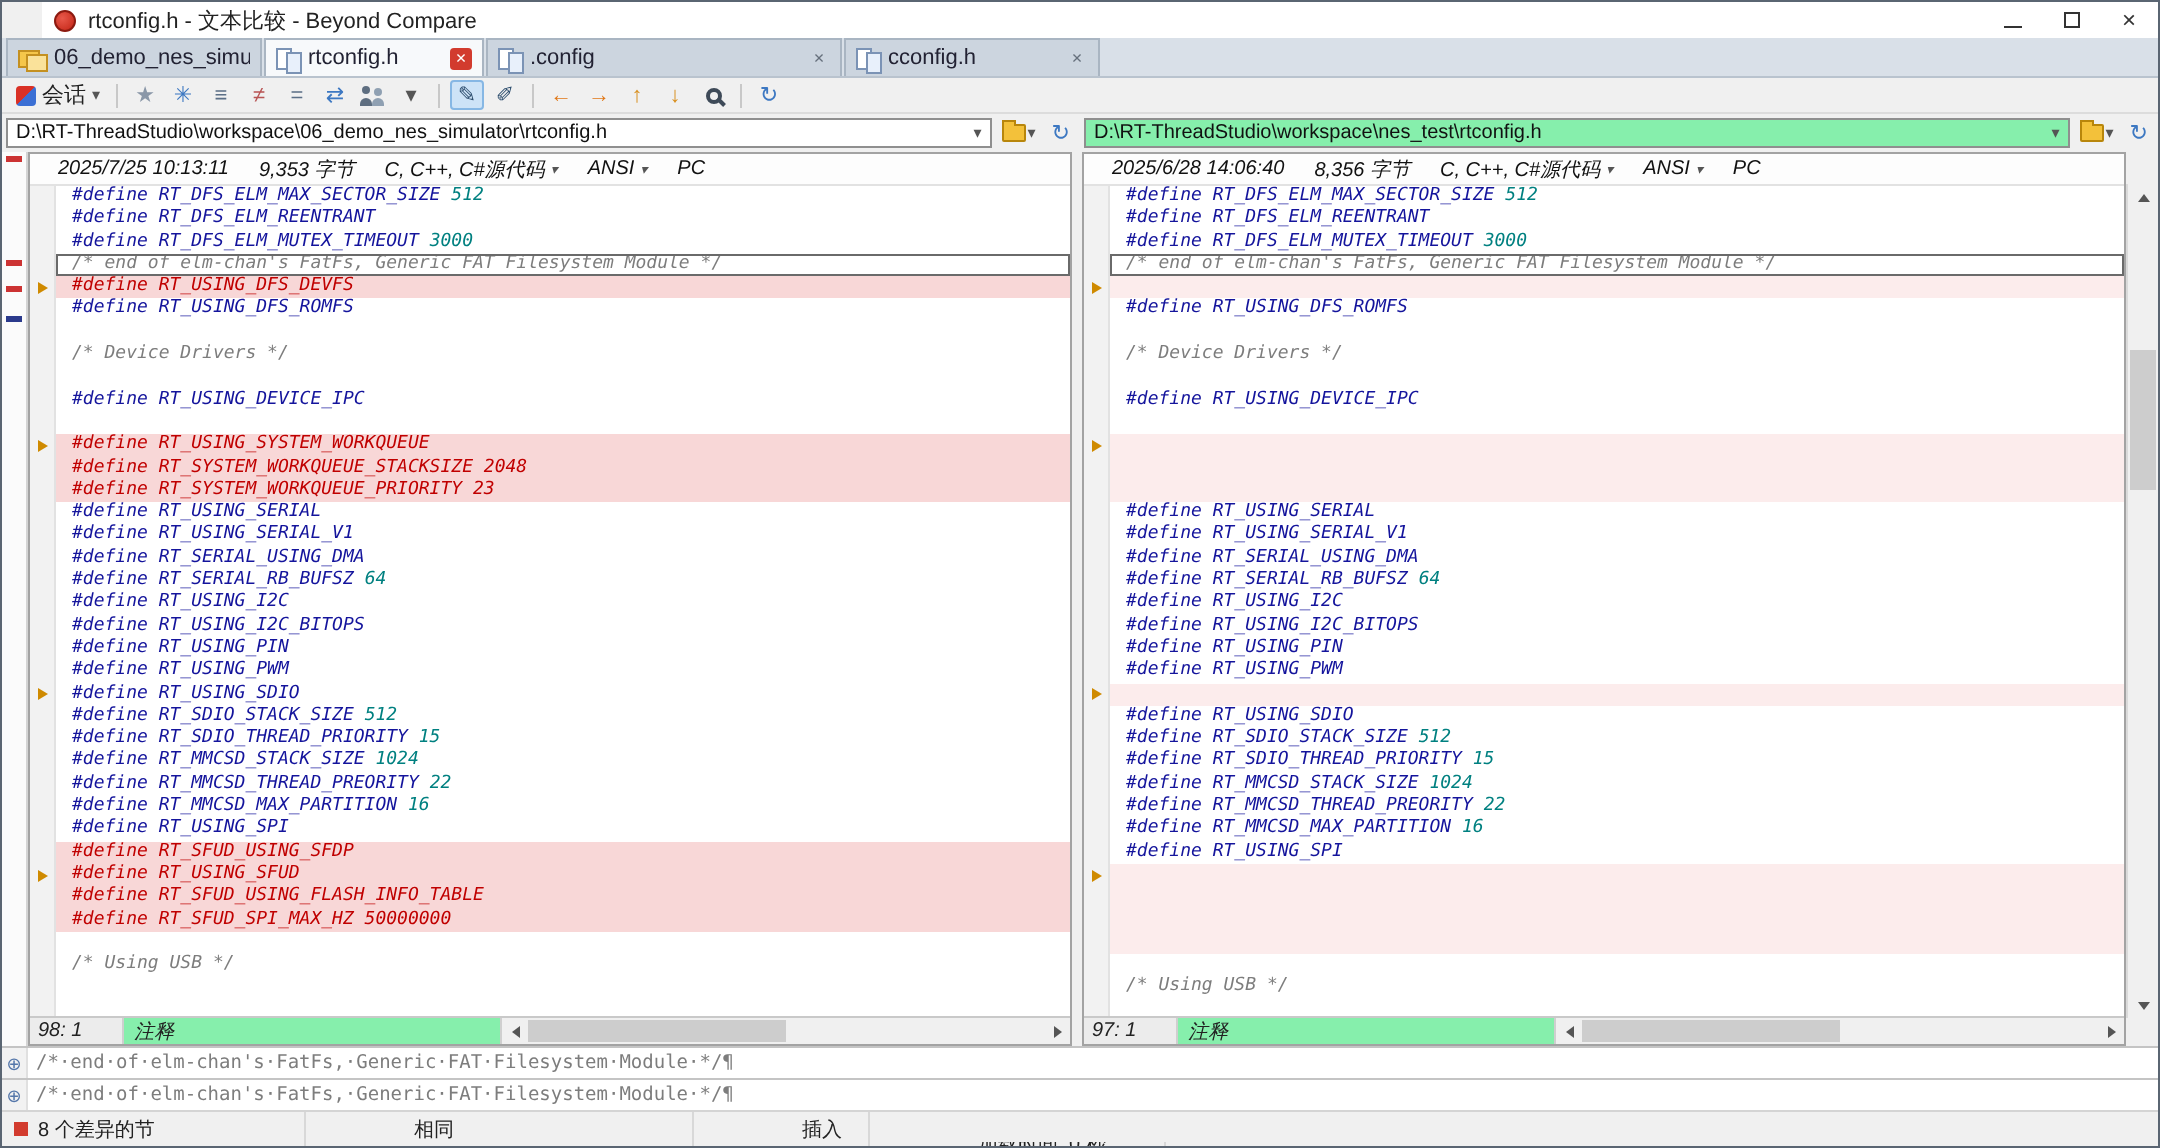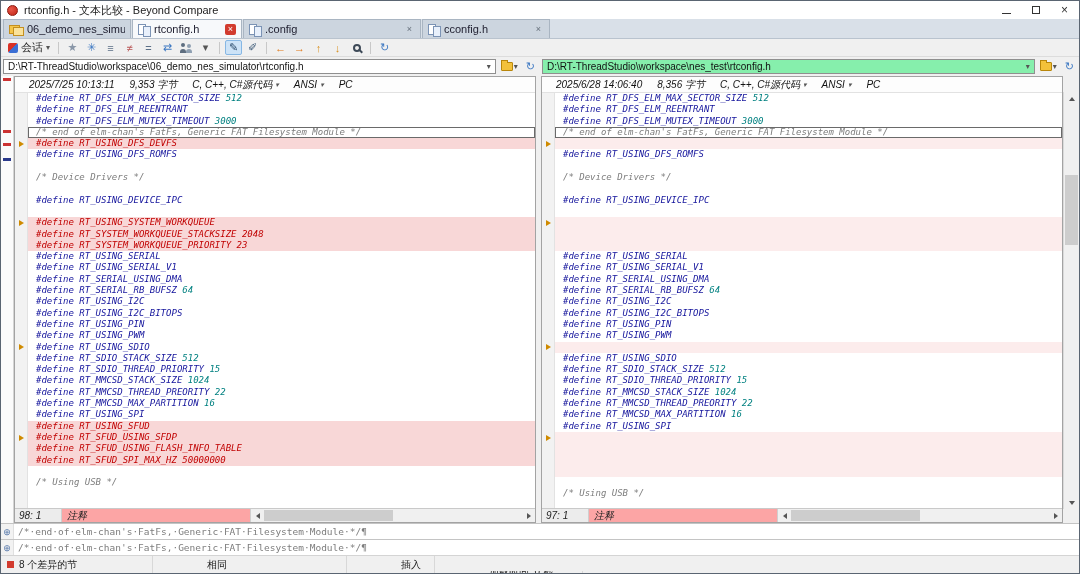--- a/index.html
+++ b/index.html
@@ -1,21 +1,21 @@
 <!DOCTYPE html>
 <html><head>
 <meta charset="utf-8">
 <style>
   * { box-sizing: border-box; margin: 0; padding: 0; }
   html,body { width:1080px; height:574px; overflow:hidden; }
   body { font-family:"Liberation Sans",sans-serif; font-size:11px; background:#f0f0f0; color:#111; }
   .win { width:1080px; height:574px; display:flex; flex-direction:column; border:1px solid #5a6572; background:#f0f0f0; }
 
   
-  .titlebar { height:18px; background:#ffffff; display:flex; align-items:center; padding-left:6px; gap:6px; flex:0 0 auto; }
+  .titlebar { height:18px; background:#ffffff; display:flex; align-items:center; padding-left:6px; gap:6px; flex:0 0 auto;margin-left:20px; }
   .bc-logo { width:11px; height:11px; border-radius:50%; background:radial-gradient(circle at 35% 35%, #e8584a, #c22415); border:1px solid #8c1a10; }
   .title { font-size:11px; color:#222; }
   .wbtns { margin-left:auto; display:flex; height:100%; }
   .wbtn { width:29px; height:100%; display:flex; align-items:center; justify-content:center; color:#333; font-size:12px; }
   .min-glyph { width:9px; height:1px; background:#333; margin-top:6px; }
   .rest-glyph { width:8px; height:8px; border:1px solid #333; }
 
   
   .menubar { height:18px; background:#f0f0f0; display:flex; align-items:center; padding-left:2px; border-bottom:1px solid #e4e4e4; flex:0 0 auto; }
   .menu-item { padding:0 8px; height:100%; display:flex; align-items:center; color:#222; }
@@ -77,21 +77,21 @@
   .crow { height:11.3px; line-height:11.3px; white-space:pre; padding-left:8px; overflow:hidden; }
   .crow.diff { background:#f8d7d7; color:#c00000; }
   .crow.gap { background:#fcecec; }
   .crow.current { outline:1px solid #6a6a6a; outline-offset:-1px; }
   .com { color:#7d7d7d; }
   .num { color:#008080; }
 
   
   .statusrow { height:14px; display:flex; align-items:stretch; background:#ececec; border-top:1px solid #c9c9c9; font-size:10px; flex:0 0 auto; }
   .pos { width:46px; display:flex; align-items:center; padding-left:4px; color:#222; }
-  .ctx { width:190px; display:flex; align-items:center; padding-left:5px; background:#fca5a5; border-left:1px solid #cfcfcf; border-right:1px solid #cfcfcf; color:#222; }
+  .ctx { width:190px; display:flex; align-items:center; padding-left:5px; background:#86efac; border-left:1px solid #cfcfcf; border-right:1px solid #cfcfcf; color:#222; }
   .hscroll { flex:1; display:flex; align-items:stretch; background:#f0f0f0; }
   .sbtn { width:13px; display:flex; align-items:center; justify-content:center; }
   .tri-l { width:0; height:0; border-right:4px solid #555; border-top:3px solid transparent; border-bottom:3px solid transparent; }
   .tri-r { width:0; height:0; border-left:4px solid #555; border-top:3px solid transparent; border-bottom:3px solid transparent; }
   .htrack { flex:1; position:relative; }
   .hthumb { position:absolute; left:0; top:1px; bottom:1px; width:50%; background:#cdcdcd; }
 
   .vsplit { width:5px; background:#f0f0f0; flex:0 0 auto; }
   .rail { width:16px; display:flex; flex-direction:column; flex:0 0 auto; }
   .rail-top { height:16px; flex:0 0 auto; }
@@ -308,22 +308,22 @@
             <div class="crow code">#define RT_USING_I2C_BITOPS</div>
             <div class="crow code">#define RT_USING_PIN</div>
             <div class="crow code">#define RT_USING_PWM</div>
             <div class="crow code">#define RT_USING_SDIO</div>
             <div class="crow code">#define RT_SDIO_STACK_SIZE <span class="num">512</span></div>
             <div class="crow code">#define RT_SDIO_THREAD_PRIORITY <span class="num">15</span></div>
             <div class="crow code">#define RT_MMCSD_STACK_SIZE <span class="num">1024</span></div>
             <div class="crow code">#define RT_MMCSD_THREAD_PREORITY <span class="num">22</span></div>
             <div class="crow code">#define RT_MMCSD_MAX_PARTITION <span class="num">16</span></div>
             <div class="crow code">#define RT_USING_SPI</div>
+            <div class="crow diff">#define RT_SFUD_USING_SFDP</div>
             <div class="crow diff">#define RT_USING_SFUD</div>
-            <div class="crow diff">#define RT_SFUD_USING_SFDP</div>
             <div class="crow diff">#define RT_SFUD_USING_FLASH_INFO_TABLE</div>
             <div class="crow diff">#define RT_SFUD_SPI_MAX_HZ 50000000</div>
             <div class="crow blank">&nbsp;</div>
             <div class="crow com"><span class="com">/* Using USB */</span></div>
           </div>
       </div>
       <div class="statusrow">
         <span class="pos">98: 1</span>
         <span class="ctx">注释</span>
         <span class="hscroll">

